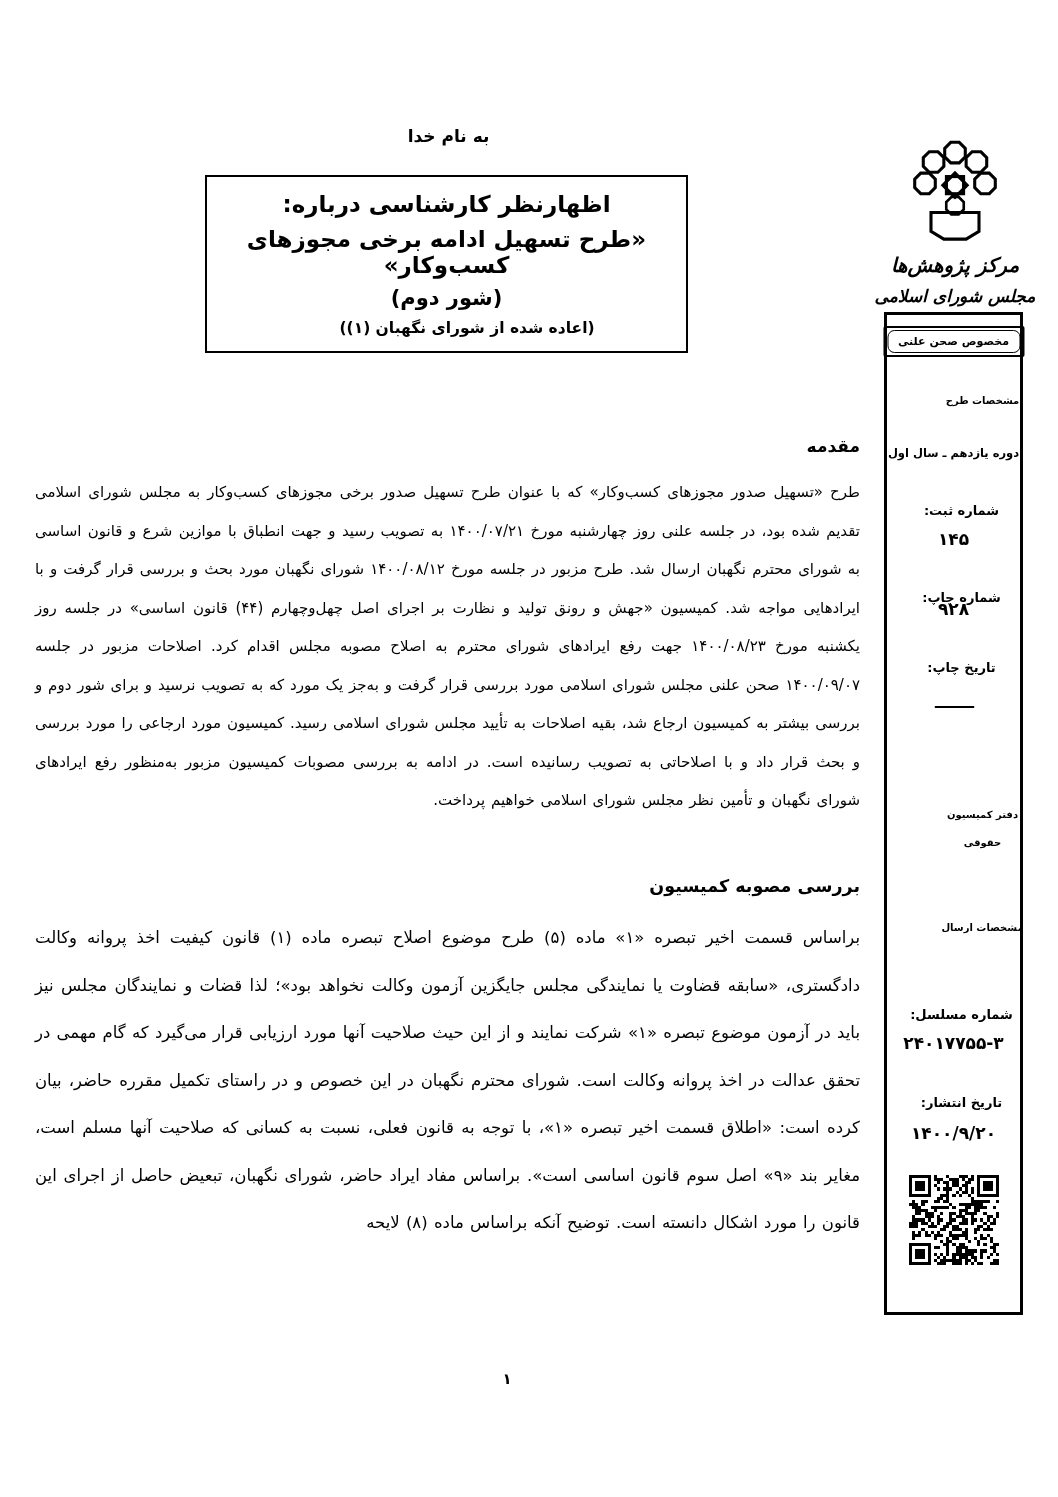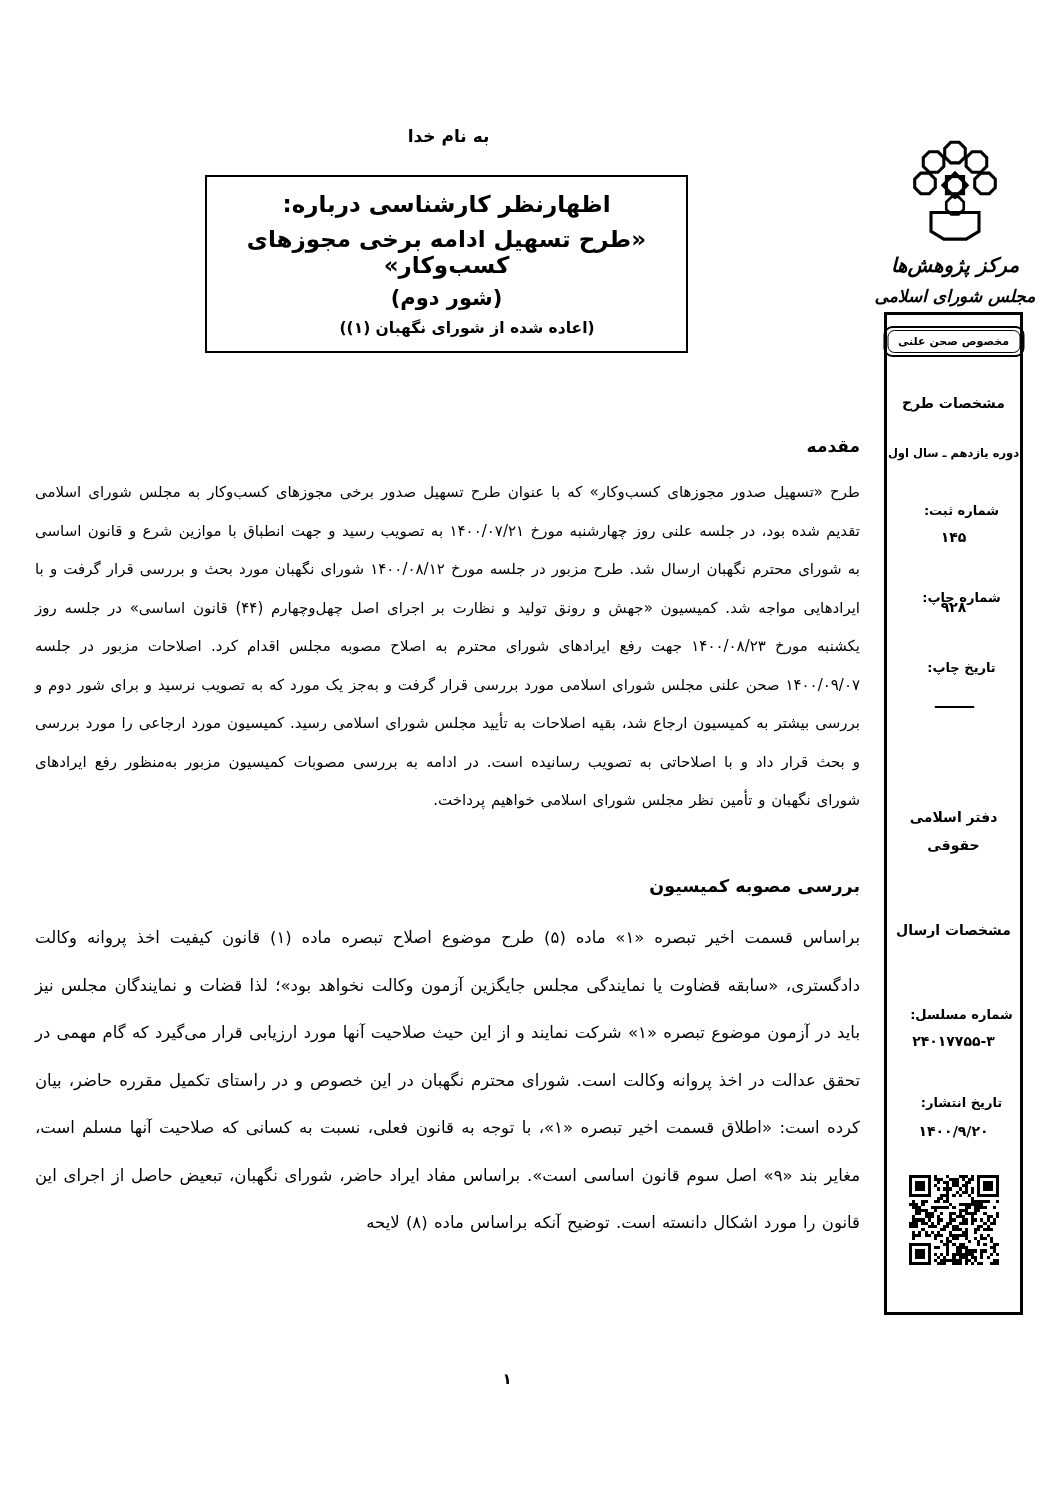--- a/index.html
+++ b/index.html
@@ -57,30 +57,30 @@
   .sidebar {
     position: absolute;
     left: 884px; top: 312px;
     width: 139px; height: 1003px;
     border: 3px solid #000;
     box-sizing: border-box;
   }
   .sb-item { position: absolute; left: 0; width: 100%; text-align: center; }
   .badge-outer {
     position: absolute; left: 50%; top: 11px; transform: translateX(-50%);
-    border: 2px solid #000; border-radius: 9px; padding: 2px;
+    border: 2px solid #000; border-radius: 2px; padding: 2px;
   }
   .badge-inner {
     border: 1px solid #000; border-radius: 7px;
     padding: 4px 10px;
     font-size: 11px; font-weight: bold; white-space: nowrap;
   }
-  .sb-section { font-size: 14px; font-weight: bold; }
+  .sb-section { font-size: 10px; font-weight: bold; margin-left: 29px; }
   .sb-label   { font-size: 13px;   font-weight: bold; padding-left: 8px; }
-  .sb-value   { font-size: 14px;   font-weight: bold; }
+  .sb-value   { font-size: 17px;   font-weight: bold; }
   .ltr-num    { direction: ltr; unicode-bidi: embed; }
   .dash-line  { letter-spacing: -2px; font-weight: bold; font-size: 15px; }
 
   .sb-term      { top: 131px; font-size: 11.5px; font-weight: bold; }
   .qr-wrap {
     position: absolute; left: 50%; top: 860px; transform: translateX(-50%);
     width: 90px; height: 90px;
   }
 
   
@@ -164,21 +164,21 @@
 
     <div class="sb-item sb-label" style="top:188px">شماره ثبت:</div>
     <div class="sb-item sb-value" style="top:214px">۱۴۵</div>
 
     <div class="sb-item sb-label" style="top:275px">شماره چاپ:</div>
     <div class="sb-item sb-value" style="top:284px">۹۲۸</div>
 
     <div class="sb-item sb-label" style="top:345px">تاریخ چاپ:</div>
     <div class="sb-item sb-value dash-line" style="top:382px">———</div>
 
-    <div class="sb-item sb-section" style="top:494px">دفتر اسلامی</div>
+    <div class="sb-item sb-section" style="top:494px">دفتر کمیسیون</div>
     <div class="sb-item sb-section" style="top:522px">حقوقی</div>
 
     <div class="sb-item sb-section" style="top:607px">مشخصات ارسال</div>
 
     <div class="sb-item sb-label" style="top:692px">شماره مسلسل:</div>
     <div class="sb-item sb-value ltr-num" style="top:718px">۲۴۰۱۷۷۵۵-۳</div>
 
     <div class="sb-item sb-label" style="top:780px">تاریخ انتشار:</div>
     <div class="sb-item sb-value ltr-num" style="top:808px">۱۴۰۰/۹/۲۰</div>
 

